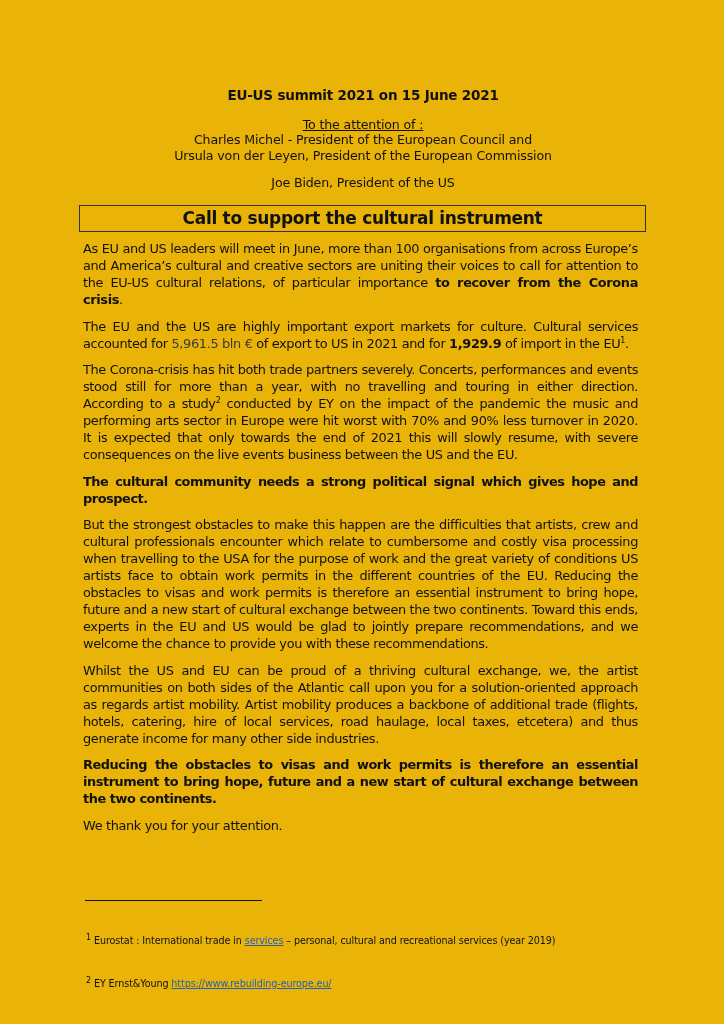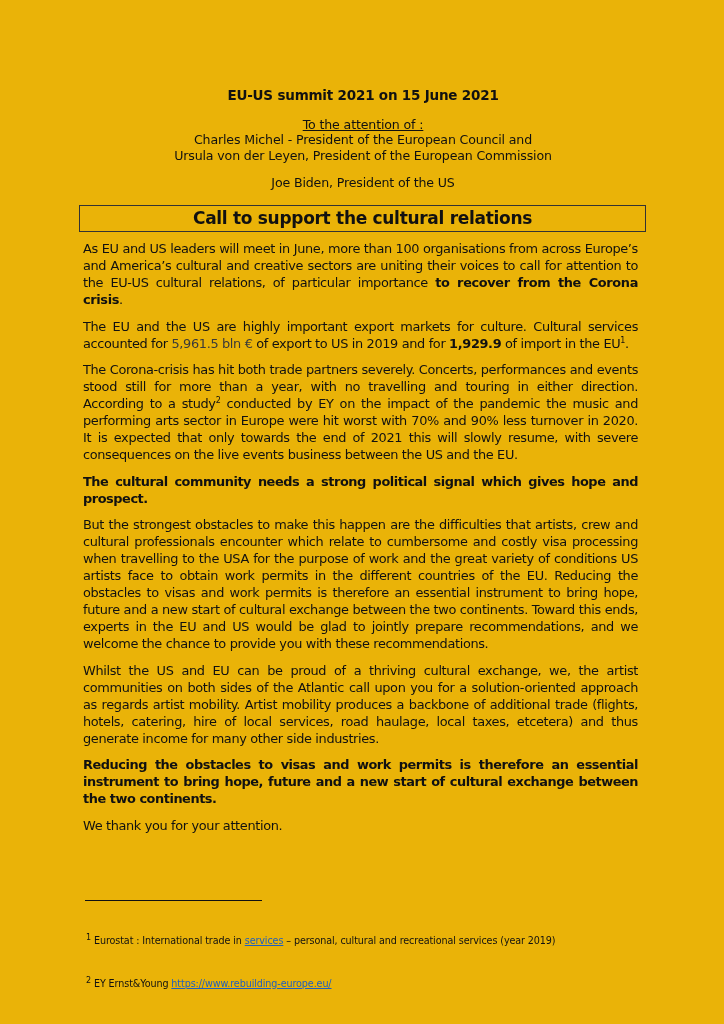--- a/index.html
+++ b/index.html
@@ -34,27 +34,27 @@
   <div class="header">
     <p class="summit">EU-US summit 2021 on 15 June 2021</p>
     <p class="line"><span class="attn">To the attention of :</span></p>
     <p class="line">Charles Michel - President of the European Council and</p>
     <p class="line">Ursula von der Leyen, President of the European Commission</p>
     <div class="gap"></div>
     <p class="line">Joe Biden, President of the US</p>
   </div>
 
   <div class="titlebox">
-    <h1>Call to support the cultural relations</h1>
+    <h1>Call to support the cultural instrument</h1>
   </div>
 
   <div class="body">
     <p><span>As EU and US leaders will meet in June, more than 100 organisations from across Europe’s and America’s cultural and creative sectors are uniting their voices to call for attention to the EU-US cultural relations, of particular importance </span><span class="hl">to recover from the Corona crisis</span><span>.</span></p>
 
-    <p><span>The EU and the US are highly important export markets for culture. Cultural services accounted for </span><span class="muted">5,961.5 bln €</span><span> of export to US in 2019 and for </span><span class="strong-num">1,929.9</span><span> of import in the EU</span><sup>1</sup><span>.</span></p>
+    <p><span>The EU and the US are highly important export markets for culture. Cultural services accounted for </span><span class="muted">5,961.5 bln €</span><span> of export to US in 2021 and for </span><span class="strong-num">1,929.9</span><span> of import in the EU</span><sup>1</sup><span>.</span></p>
 
     <p><span>The Corona-crisis has hit both trade partners severely. Concerts, performances and events stood still for more than a year, with no travelling and touring in either direction. According to a study</span><sup>2</sup><span> conducted by EY on the impact of the pandemic the music and performing arts sector in Europe were hit worst with 70% and 90% less turnover in 2020. It is expected that only towards the end of 2021 this will slowly resume, with severe consequences on the live events business between the US and the EU.</span></p>
 
     <p class="bold">The cultural community needs a strong political signal which gives hope and prospect.</p>
 
     <p>But the strongest obstacles to make this happen are the difficulties that artists, crew and cultural professionals encounter which relate to cumbersome and costly visa processing when travelling to the USA for the purpose of work and the great variety of conditions US artists face to obtain work permits in the different countries of the EU. Reducing the obstacles to visas and work permits is therefore an essential instrument to bring hope, future and a new start of cultural exchange between the two continents. Toward this ends, experts in the EU and US would be glad to jointly prepare recommendations, and we welcome the chance to provide you with these recommendations.</p>
 
     <p>Whilst the US and EU can be proud of a thriving cultural exchange, we, the artist communities on both sides of the Atlantic call upon you for a solution-oriented approach as regards artist mobility. Artist mobility produces a backbone of additional trade (flights, hotels, catering, hire of local services, road haulage, local taxes, etcetera) and thus generate income for many other side industries.</p>
 
     <p class="bold">Reducing the obstacles to visas and work permits is therefore an essential instrument to bring hope, future and a new start of cultural exchange between the two continents.</p>

